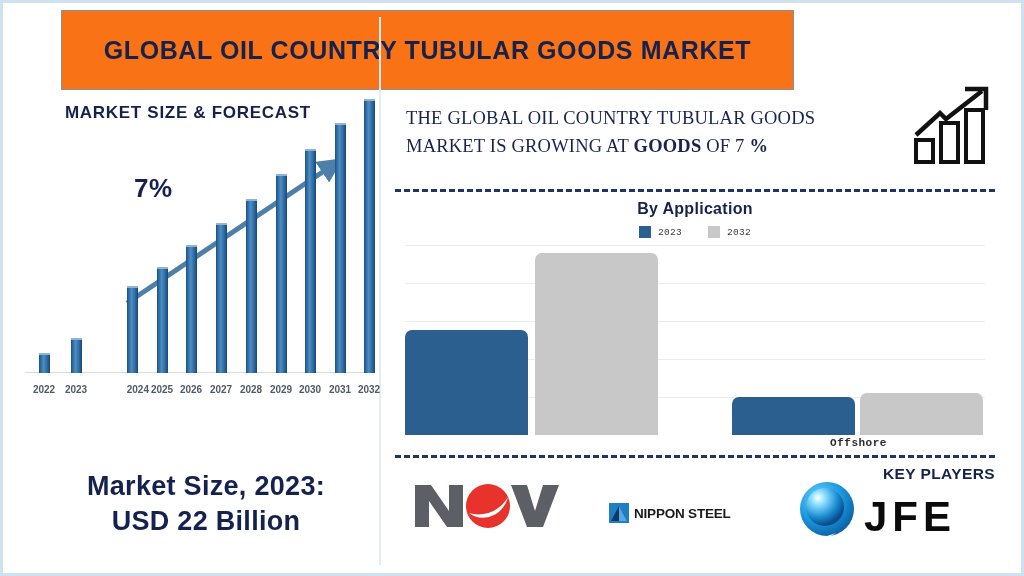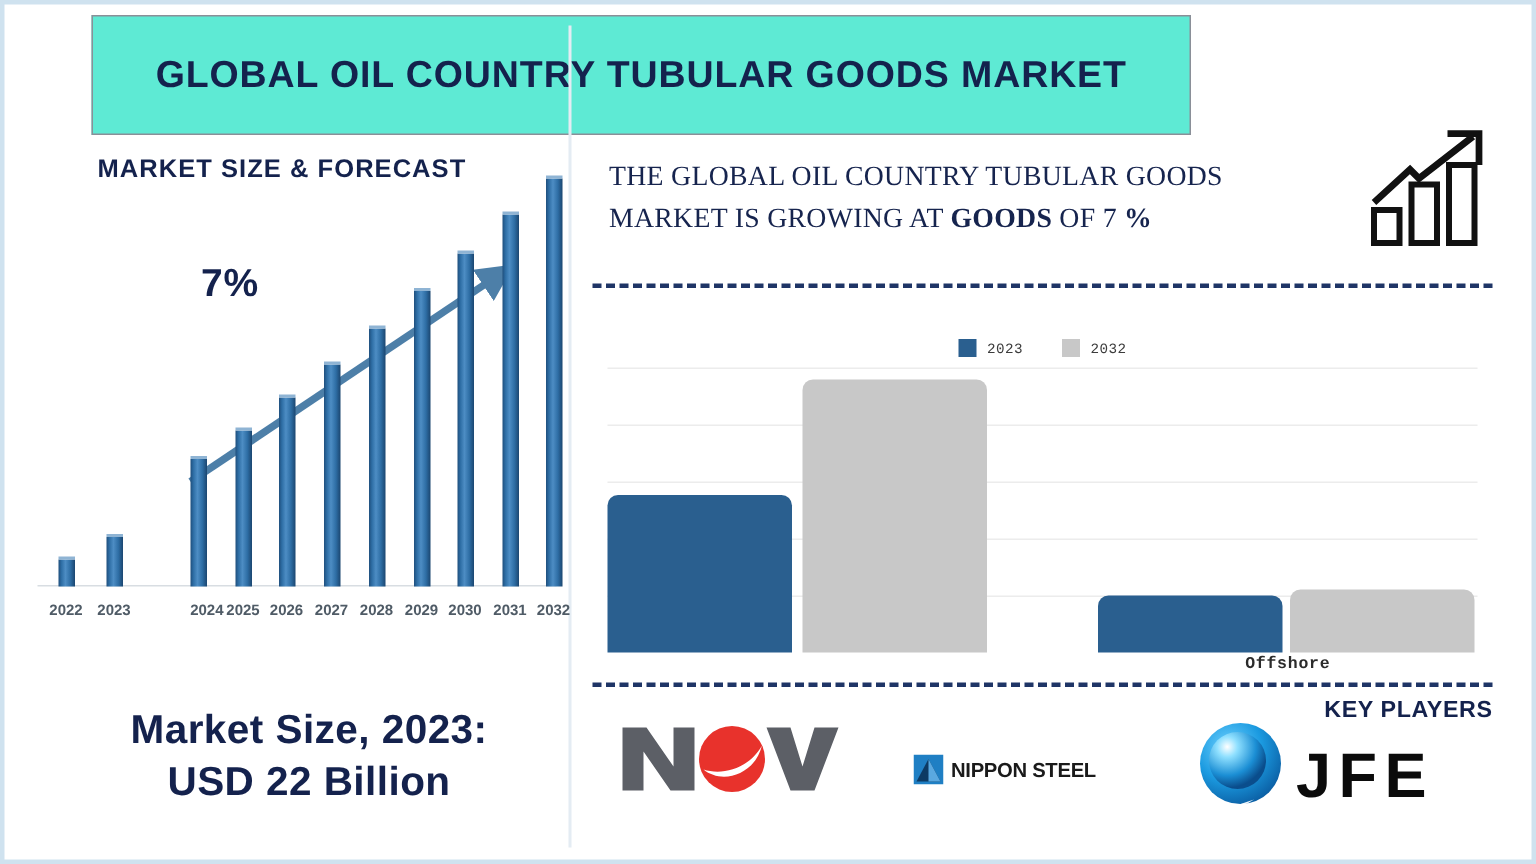--- a/index.html
+++ b/index.html
@@ -24,21 +24,21 @@
   }
 
   
   .title-box {
     position: absolute;
     left: 58px;
     top: 7px;
     width: 733px;
     height: 80px;
     border: 1px solid #8a8f98;
-    background: #5eead4;
+    background: #f97316;
     display: flex;
     align-items: center;
     justify-content: center;
     box-sizing: border-box;
   }
   .title-text {
     font-family: "Liberation Sans", sans-serif;
     font-weight: bold;
     font-size: 25px;
     letter-spacing: 0.6px;
@@ -66,21 +66,21 @@
     top: 170px;
     font-size: 26px;
     font-weight: bold;
     color: #14224d;
     letter-spacing: 0.5px;
   }
 
   .left-chart {
     position: absolute;
     left: 14px;
-    top: 166px;
+    top: 148px;
     width: 360px;
     height: 280px;
   }
   .lc-baseline {
     position: absolute;
     left: 8px;
     bottom: 58px;
     width: 346px;
     height: 1px;
     background: #d8dde2;
@@ -343,20 +343,21 @@
   <svg class="growth-icon" viewBox="0 0 90 82">
     <rect x="6" y="55" width="17" height="22" fill="none" stroke="#111" stroke-width="4"></rect>
     <rect x="31" y="38" width="17" height="39" fill="none" stroke="#111" stroke-width="4"></rect>
     <rect x="56" y="25" width="17" height="52" fill="none" stroke="#111" stroke-width="4"></rect>
     <path d="M6 50 L30 28 L36 34 L72 6" fill="none" stroke="#111" stroke-width="4.5" stroke-linejoin="miter"></path>
     <path d="M55 4 L76 4 L76 25" fill="none" stroke="#111" stroke-width="4.5"></path>
   </svg>
 
   <div class="dashed-sep s1"></div>
 
+  <div class="app-title">By Application</div>
 
   <div class="legend" id="app-legend">
       <div class="legend-item">
         <span class="legend-swatch" style="background: rgb(42, 95, 143);"></span>
         <span class="legend-label">2023</span>
       </div>
       <div class="legend-item">
         <span class="legend-swatch" style="background: rgb(200, 200, 200);"></span>
         <span class="legend-label">2032</span>
       </div>

